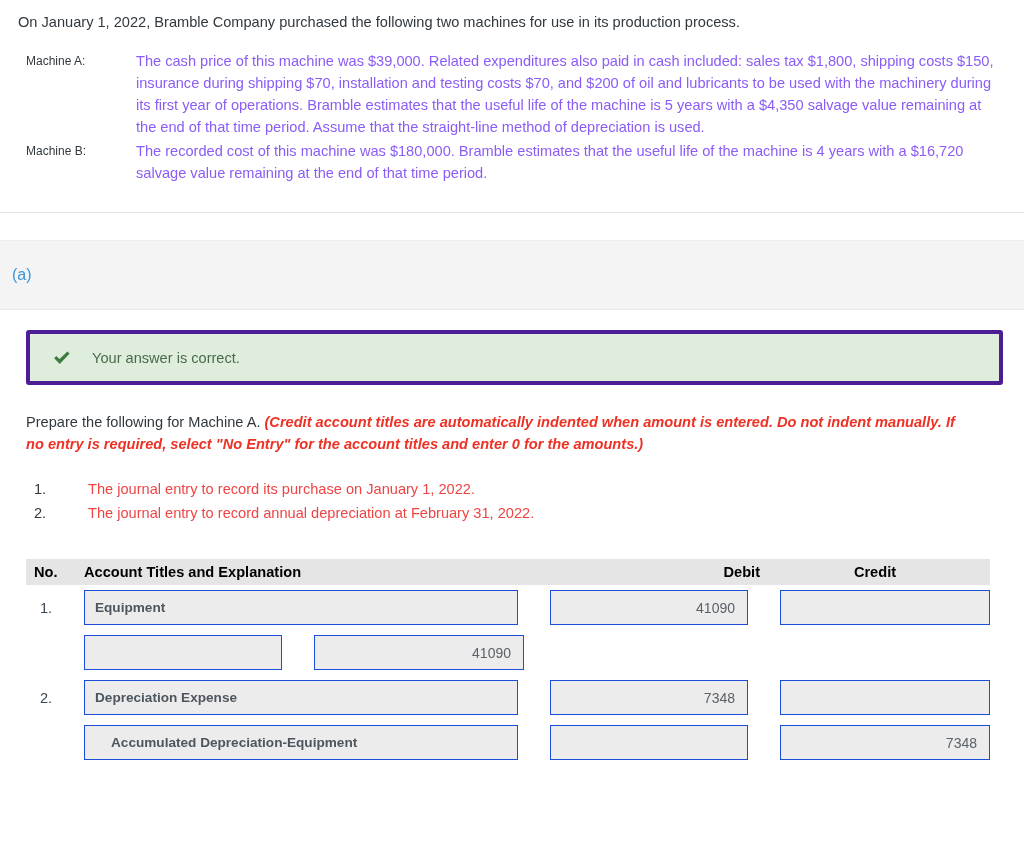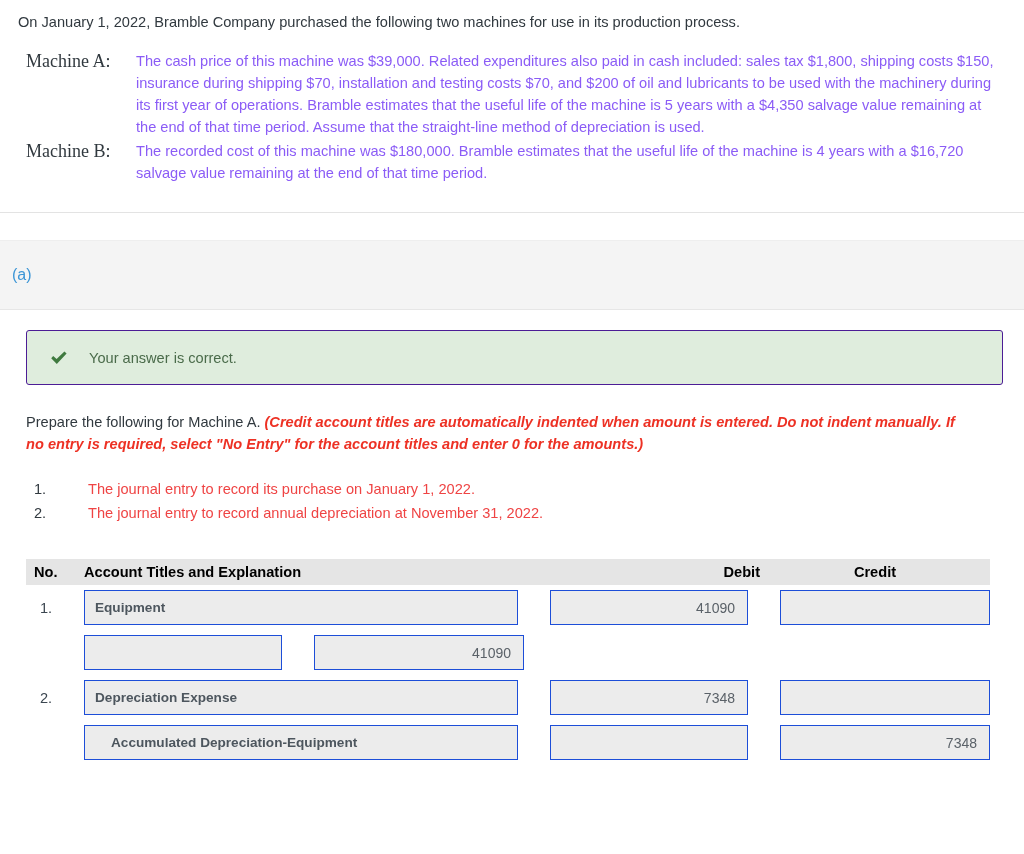--- a/index.html
+++ b/index.html
@@ -29,26 +29,25 @@
   .machine-block {
     margin-top: 18px;
   }
   .machine-row {
     display: flex;
     align-items: flex-start;
     margin-bottom: 2px;
   }
   .machine-label {
     flex: 0 0 118px;
-    font-size: 18px;
+    font-size: 12px;
     line-height: 22px;
     padding-left: 8px;
     box-sizing: border-box;
     color: #31393f;
-    font-family: Liberation Serif, serif;
   }
   .machine-text {
     flex: 1 1 auto;
     font-size: 14.6px;
     line-height: 22px;
     color: #8b5cf6;
     max-width: 868px;
   }
 
   
@@ -72,21 +71,21 @@
     color: #3d96d6;
     font-size: 16px;
     padding-left: 12px;
   }
 
   
   .answer-wrap {
     padding: 20px 18px 0 26px;
   }
   .answer-banner {
-    border: 1px solid #4c1d95;
+    border: 4px solid #4c1d95;
     background: #dfeddd;
     border-radius: 3px;
     height: 55px;
     width: 977px;
     box-sizing: border-box;
     display: flex;
     align-items: center;
     padding-left: 22px;
   }
   .check-icon {
@@ -257,21 +256,21 @@
   <span class="lead">Prepare the following for Machine A. </span><span class="warn">(Credit account titles are automatically indented when amount is entered. Do not indent manually. If no entry is required, select "No Entry" for the account titles and enter 0 for the amounts.)</span>
 </div>
 
 <div class="req-list">
   <div class="req-row">
     <span class="req-num">1.</span>
     <span class="req-text">The journal entry to record its purchase on January 1, 2022.</span>
   </div>
   <div class="req-row">
     <span class="req-num">2.</span>
-    <span class="req-text">The journal entry to record annual depreciation at November 31, 2022.</span>
+    <span class="req-text">The journal entry to record annual depreciation at February 31, 2022.</span>
   </div>
 </div>
 
 <div class="journal">
 
   <div class="journal-head">
     <div class="col-no">No.</div>
     <div class="col-acct">Account Titles and Explanation</div>
     <div class="col-debit">Debit</div>
     <div class="col-credit">Credit</div>

